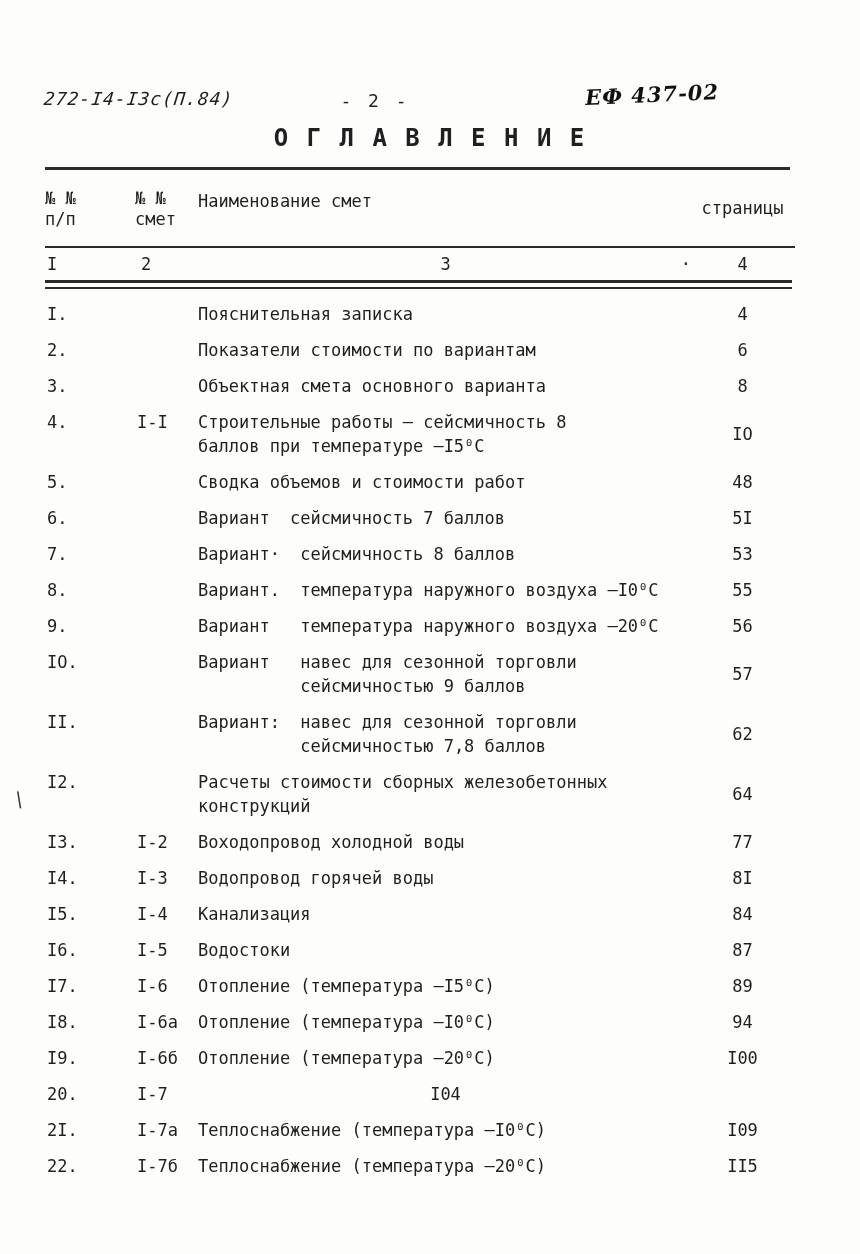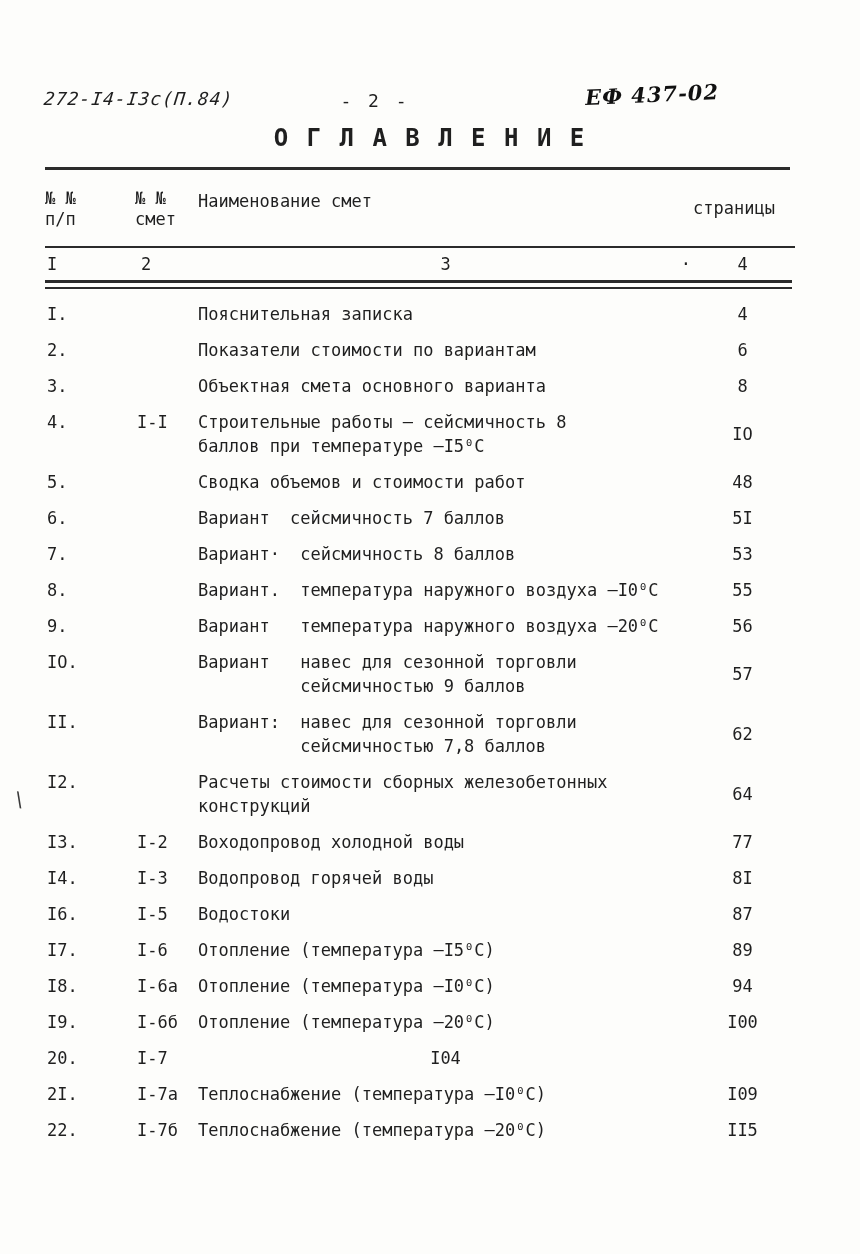--- a/index.html
+++ b/index.html
@@ -38,21 +38,21 @@
   
   .toc{position:absolute;left:45px;top:188px;width:747px;}
   .grid-row{
     display:grid;
     grid-template-columns:90px 63px 495px 99px;
     align-items:start;
   }
   .hdr{min-height:56px;font-size:17px;}
   .hdr .two-line{line-height:21px;white-space:pre-line;}
   .hdr .c3{text-align:left;padding-top:3px;}
-  .hdr .c4{text-align:left;padding-top:10px;}
+  .hdr .c4{text-align:center;padding-top:10px;}
   .hdr-rule{position:relative;width:750px;height:2px;background:#2b2b2b;margin-top:2px;}
   .colnums{height:32px;font-size:17px;align-items:center;}
   .colnums .c1{padding-left:2px;}
   .colnums .c2{padding-left:6px;}
   .colnums .c3{position:relative;text-align:center;}
   .colnums .dot{position:absolute;right:2px;top:0;}
   .colnums .c4{text-align:center;}
   .dbl-rule-a{position:relative;width:747px;height:3px;background:#2b2b2b;}
   .dbl-rule-b{position:relative;width:747px;height:2px;background:#2b2b2b;margin-top:4px;}
   
@@ -202,20 +202,26 @@
     <div class="page">77</div>
   </div>
 
   <div class="grid-row row">
     <div class="num">I4.</div>
     <div class="smeta">I-3</div>
     <div class="name">Водопровод горячей воды</div>
     <div class="page">8I</div>
   </div>
 
+  <div class="grid-row row">
+    <div class="num">I5.</div>
+    <div class="smeta">I-4</div>
+    <div class="name">Канализация</div>
+    <div class="page">84</div>
+  </div>
 
   <div class="grid-row row">
     <div class="num">I6.</div>
     <div class="smeta">I-5</div>
     <div class="name">Водостоки</div>
     <div class="page">87</div>
   </div>
 
   <div class="grid-row row">
     <div class="num">I7.</div>

